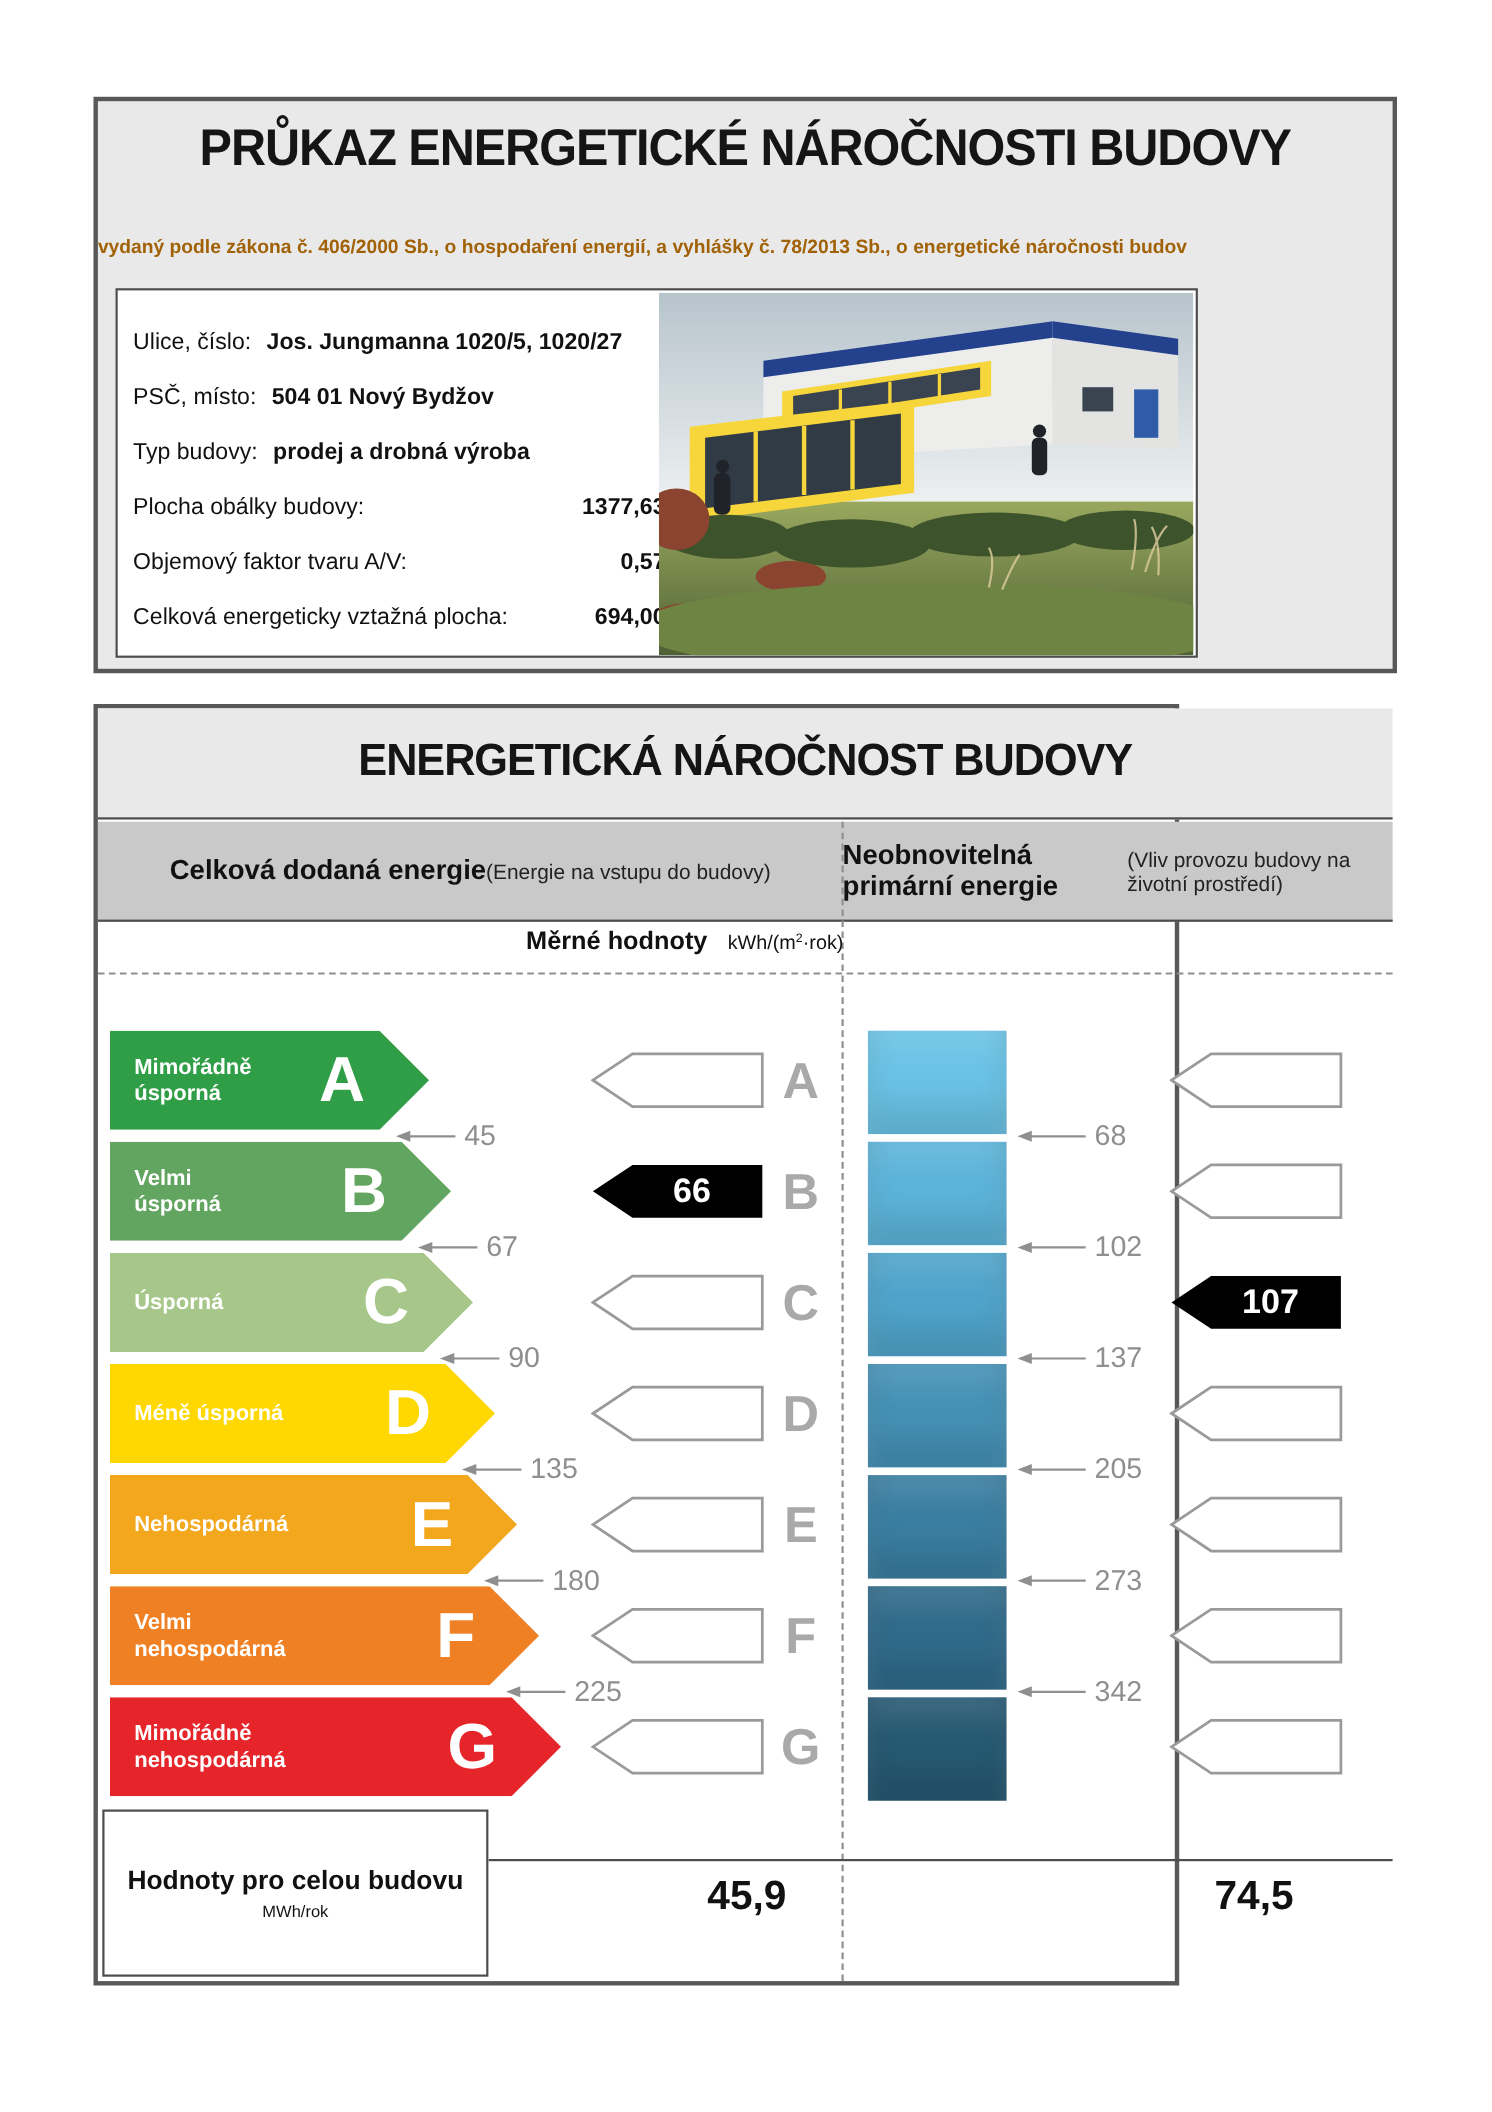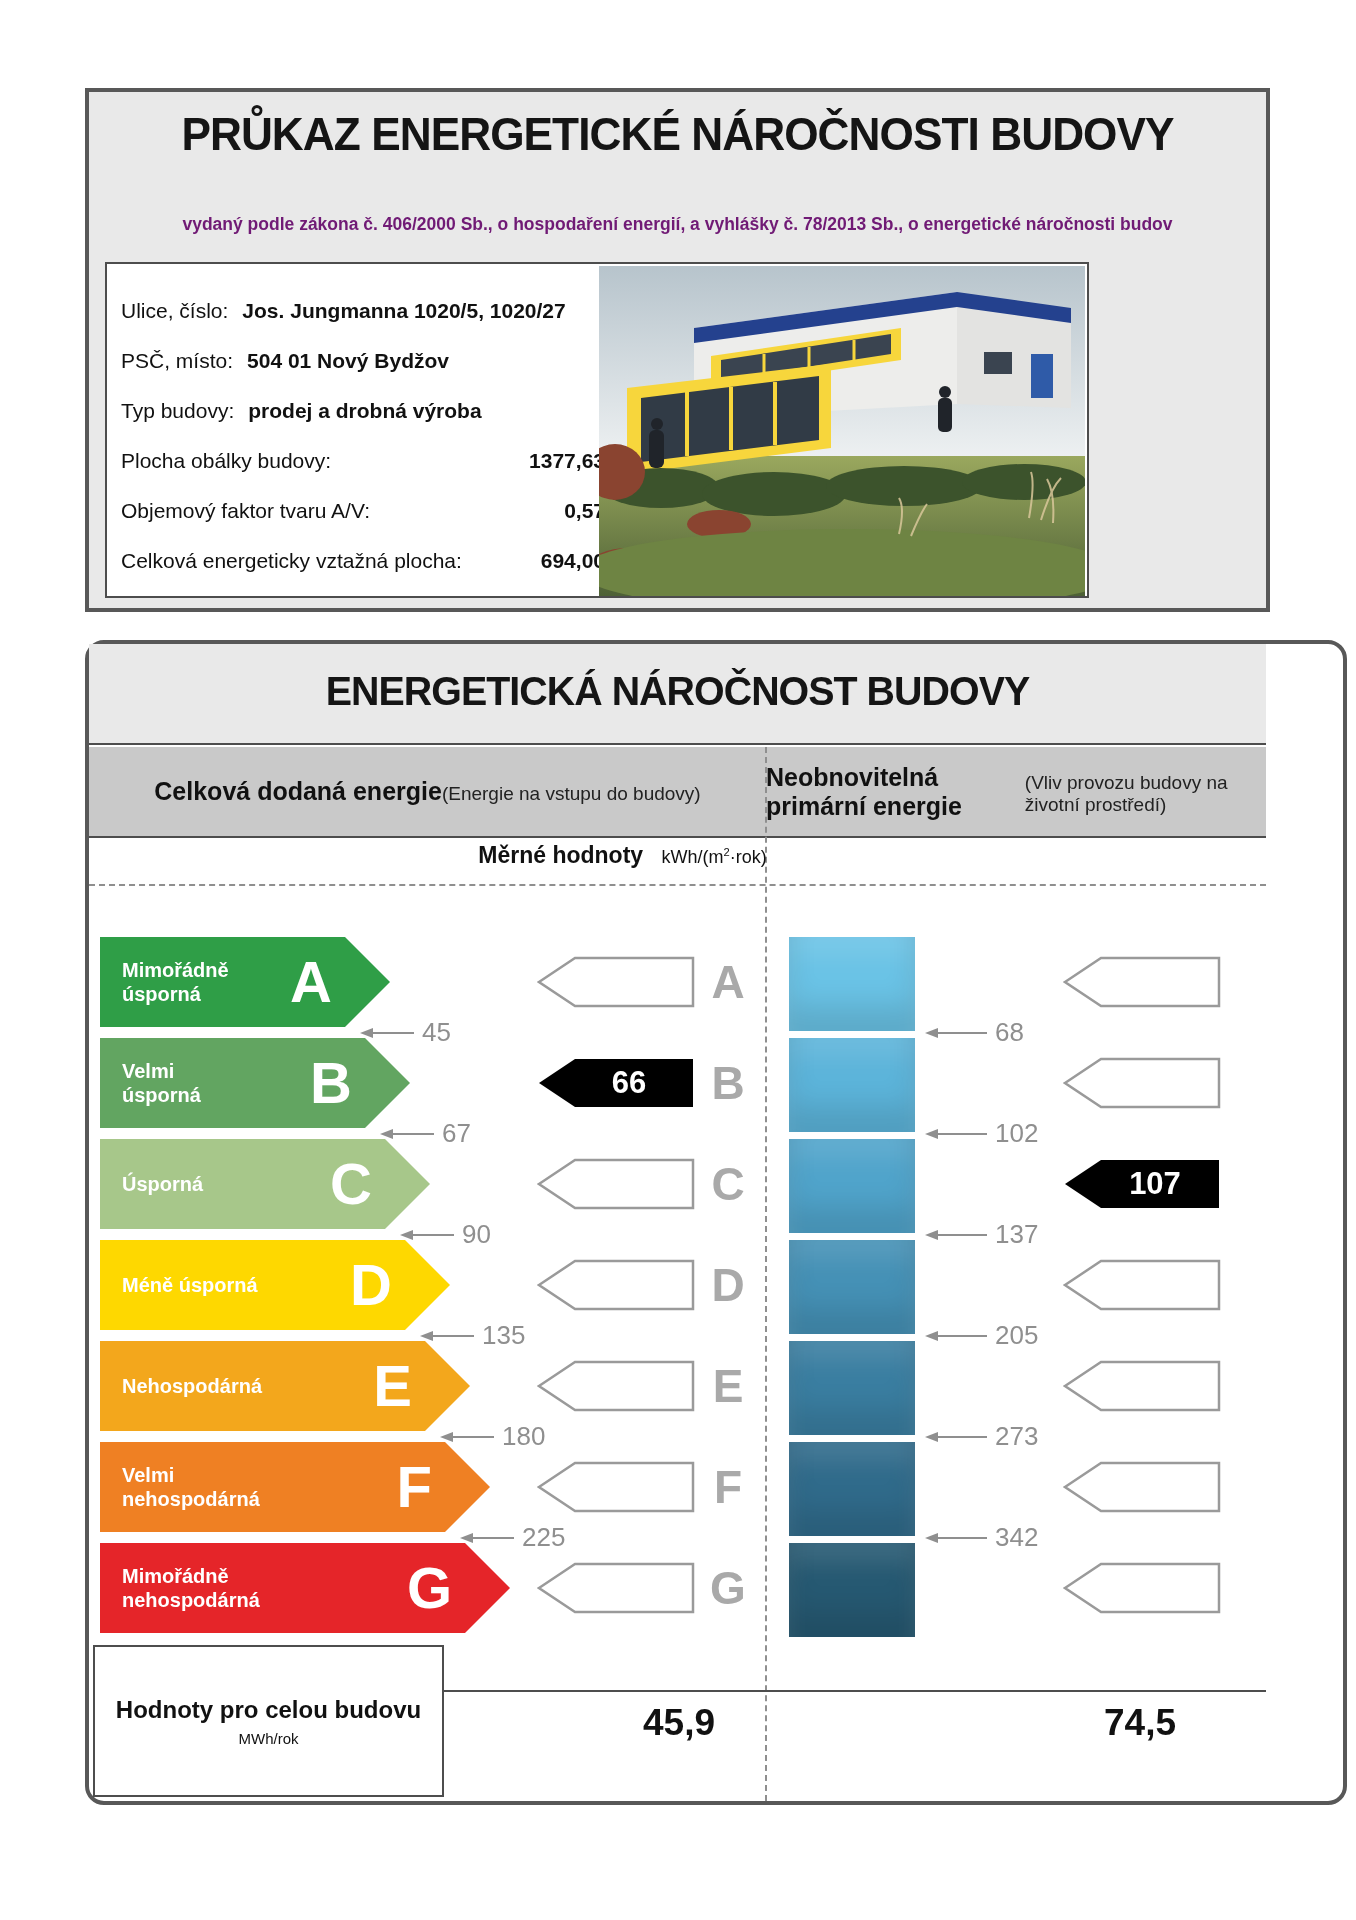--- a/index.html
+++ b/index.html
@@ -3,28 +3,28 @@
 <meta charset="utf-8">
 <style>
   * { margin:0; padding:0; box-sizing:border-box; }
   html,body { background:#ffffff; }
   body { font-family:"Liberation Sans", sans-serif; color:#111; }
   .page { position:relative; width:1356px; height:1920px; background:#fff; overflow:hidden; }
 
   
   .frame { position:absolute; border:4px solid #585858; background:#e9e9e9; }
   #box1 { left:85px; top:88px;  width:1185px; height:524px; }
-  #box2 { left:85px; top:640px; width:1262px; height:1165px; background:#ffffff;border-radius:19px; }
+  #box2 { left:85px; top:640px; width:987px; height:1165px; background:#ffffff; }
 
   
   .main-title { position:absolute; top:14px; left:0; width:100%; text-align:center;
     font-size:47px; font-weight:800; letter-spacing:-1px; color:#151515;
     transform:scaleX(.94); }
-  .main-subtitle { position:absolute; top:122px; left:0; width:100%; text-align:center;
-    font-size:17.5px; font-weight:700; color:#701a75; }
+  .main-subtitle { position:absolute; top:122px; left:0; width:100%; 
+    font-size:17.5px; font-weight:700; color:#a16207; }
 
   .info-box { position:absolute; left:16px; top:170px; width:984px; height:336px;
     background:#ffffff; border:2px solid #4d4d4d; }
   .info-col { position:absolute; left:14px; top:22px; width:560px; }
   .info-row { display:flex; align-items:center; height:50px; font-size:21px; }
   .info-row .lbl { white-space:nowrap; }
   .info-row .val { font-weight:700; white-space:nowrap; }
   .info-row.inline .val { margin-left:14px; }
   .info-row.units .val { margin-left:auto; text-align:right; }
   .info-row.units .unit { width:66px; margin-left:10px; font-size:21px; }

